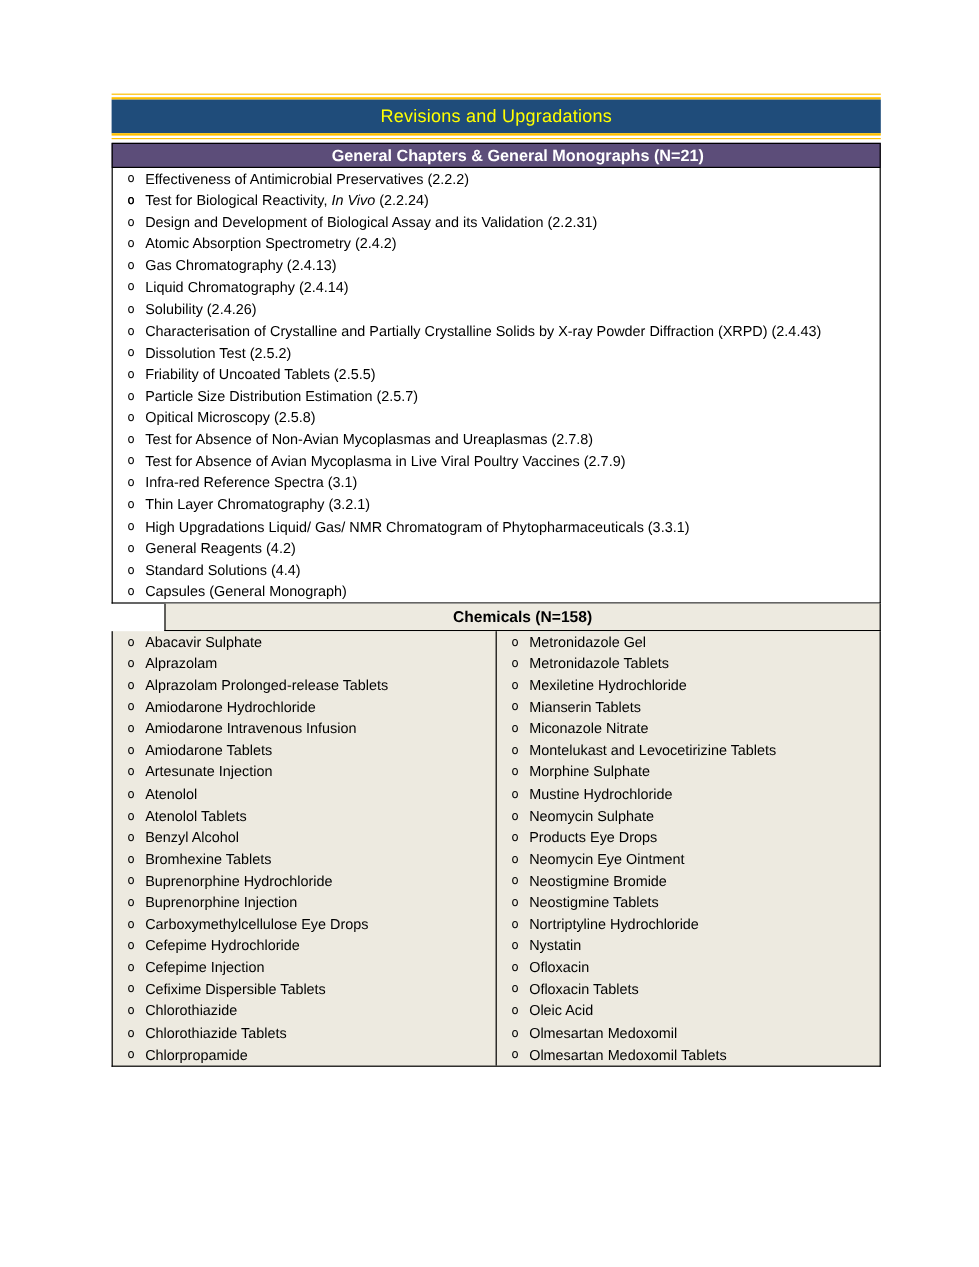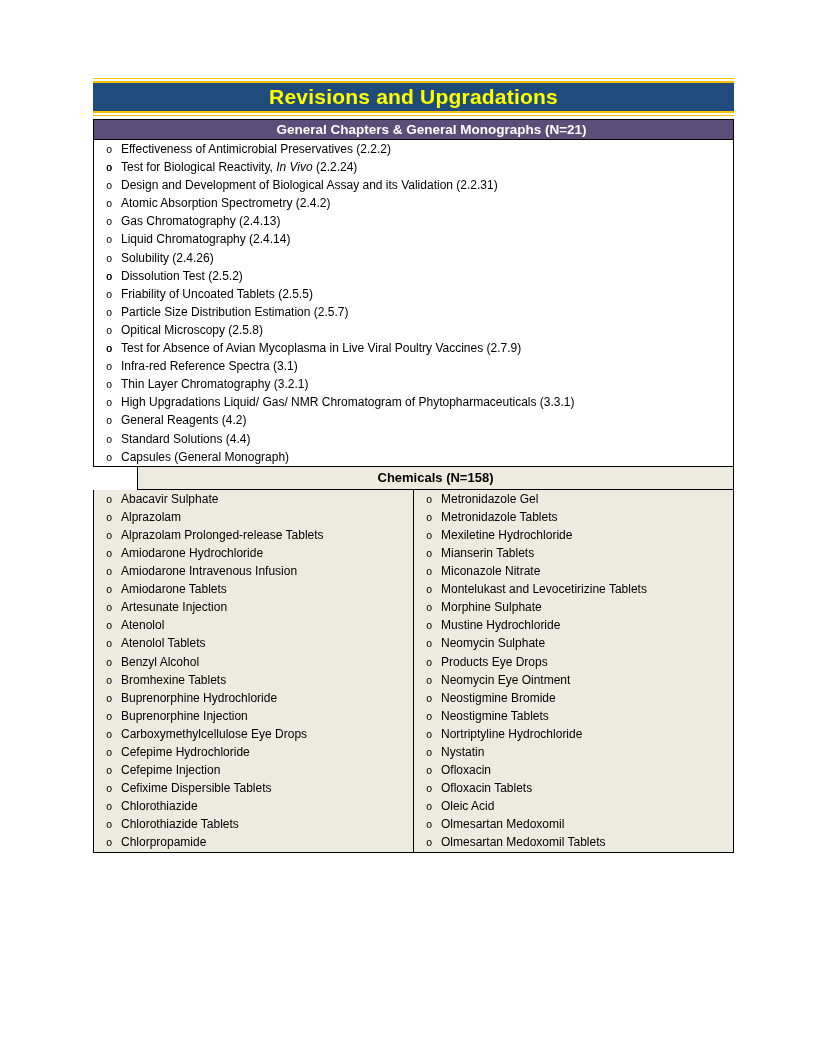--- a/index.html
+++ b/index.html
@@ -26,22 +26,22 @@
 
   .title-bar {
     background: var(--title_bar_bg, #1F4C7A);
     height: 28px;
     display: flex;
     align-items: center;
     justify-content: center;
   }
   .title-bar span {
     color: var(--title_text, #FFFF00);
-    font-weight: bold;
-    font-size: 21px;
+    font-weight: normal;
+    font-size: 15px;
     letter-spacing: 0.2px;
   }
 
   .purple-bar {
     margin-top: 0;
     background: var(--section_header_bg, #5C4D79);
     border: 1px solid var(--border, #000);
     height: 19px;
     display: flex;
     align-items: center;
@@ -138,26 +138,26 @@
 
     <ul class="plist list-box">
         <li class="item"><span class="blt">o</span><span>Effectiveness of Antimicrobial Preservatives (2.2.2)</span></li>
         <li class="item"><span class="blt">o</span></li>
         <li class="item"><span class="blt">o</span><span><span>Test for Biological Reactivity, </span><em>In Vivo</em><span> (2.2.24)</span></span></li>
         <li class="item"><span class="blt">o</span><span>Design and Development of Biological Assay and its Validation (2.2.31)</span></li>
         <li class="item"><span class="blt">o</span><span>Atomic Absorption Spectrometry (2.4.2)</span></li>
         <li class="item"><span class="blt">o</span><span>Gas Chromatography (2.4.13)</span></li>
         <li class="item"><span class="blt">o</span><span>Liquid Chromatography (2.4.14)</span></li>
         <li class="item"><span class="blt">o</span><span>Solubility (2.4.26)</span></li>
-        <li class="item"><span class="blt">o</span></li>
+        <li class="item"><span class="blt">o</span><span>Characterisation of Crystalline and Partially Crystalline Solids by X-ray Powder Diffraction (XRPD) (2.4.43)</span></li>
         <li class="item"><span class="blt">o</span><span>Dissolution Test (2.5.2)</span></li>
         <li class="item"><span class="blt">o</span><span>Friability of Uncoated Tablets (2.5.5)</span></li>
         <li class="item"><span class="blt">o</span><span>Particle Size Distribution Estimation (2.5.7)</span></li>
         <li class="item"><span class="blt">o</span><span>Opitical Microscopy (2.5.8)</span></li>
-        <li class="item"><span class="blt">o</span></li>
+        <li class="item"><span class="blt">o</span><span>Test for Absence of Non-Avian Mycoplasmas and Ureaplasmas (2.7.8)</span></li>
         <li class="item"><span class="blt">o</span><span>Test for Absence of Avian Mycoplasma in Live Viral Poultry Vaccines (2.7.9)</span></li>
         <li class="item"><span class="blt">o</span><span>Infra-red Reference Spectra (3.1)</span></li>
         <li class="item"><span class="blt">o</span><span>Thin Layer Chromatography (3.2.1)</span></li>
         <li class="item"><span class="blt">o</span><span>High Upgradations Liquid/ Gas/ NMR Chromatogram of Phytopharmaceuticals (3.3.1)</span></li>
         <li class="item"><span class="blt">o</span><span>General Reagents (4.2)</span></li>
         <li class="item"><span class="blt">o</span><span>Standard Solutions (4.4)</span></li>
         <li class="item"><span class="blt">o</span><span>Capsules (General Monograph)</span></li>
       </ul>
 
 

